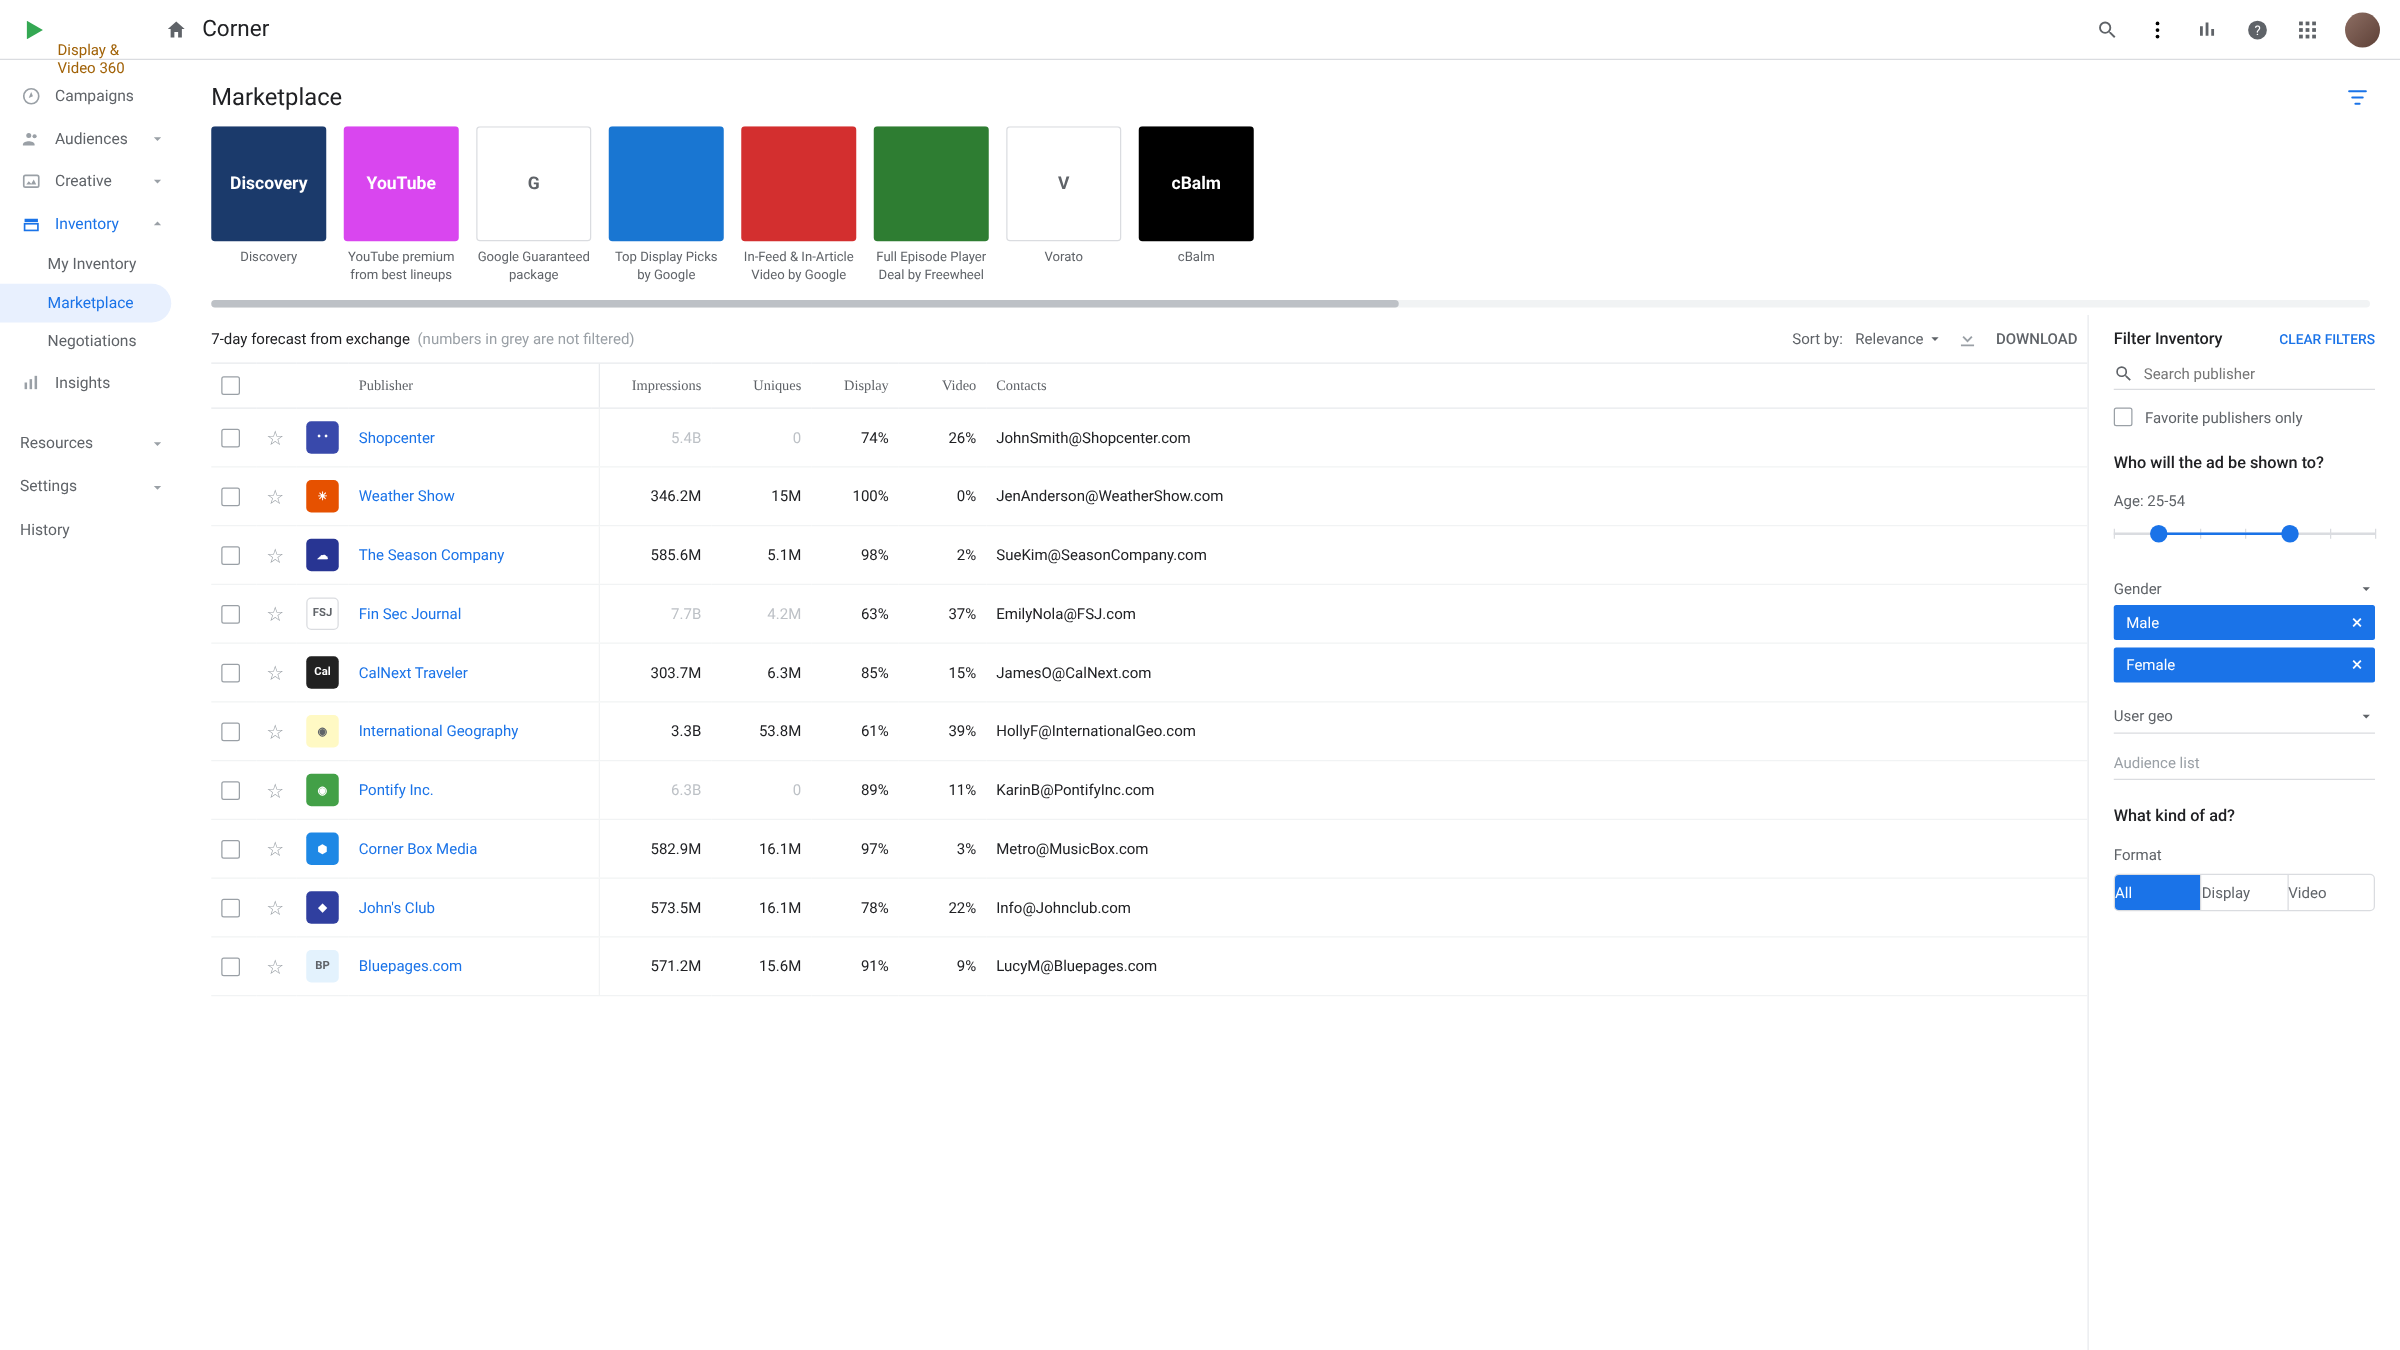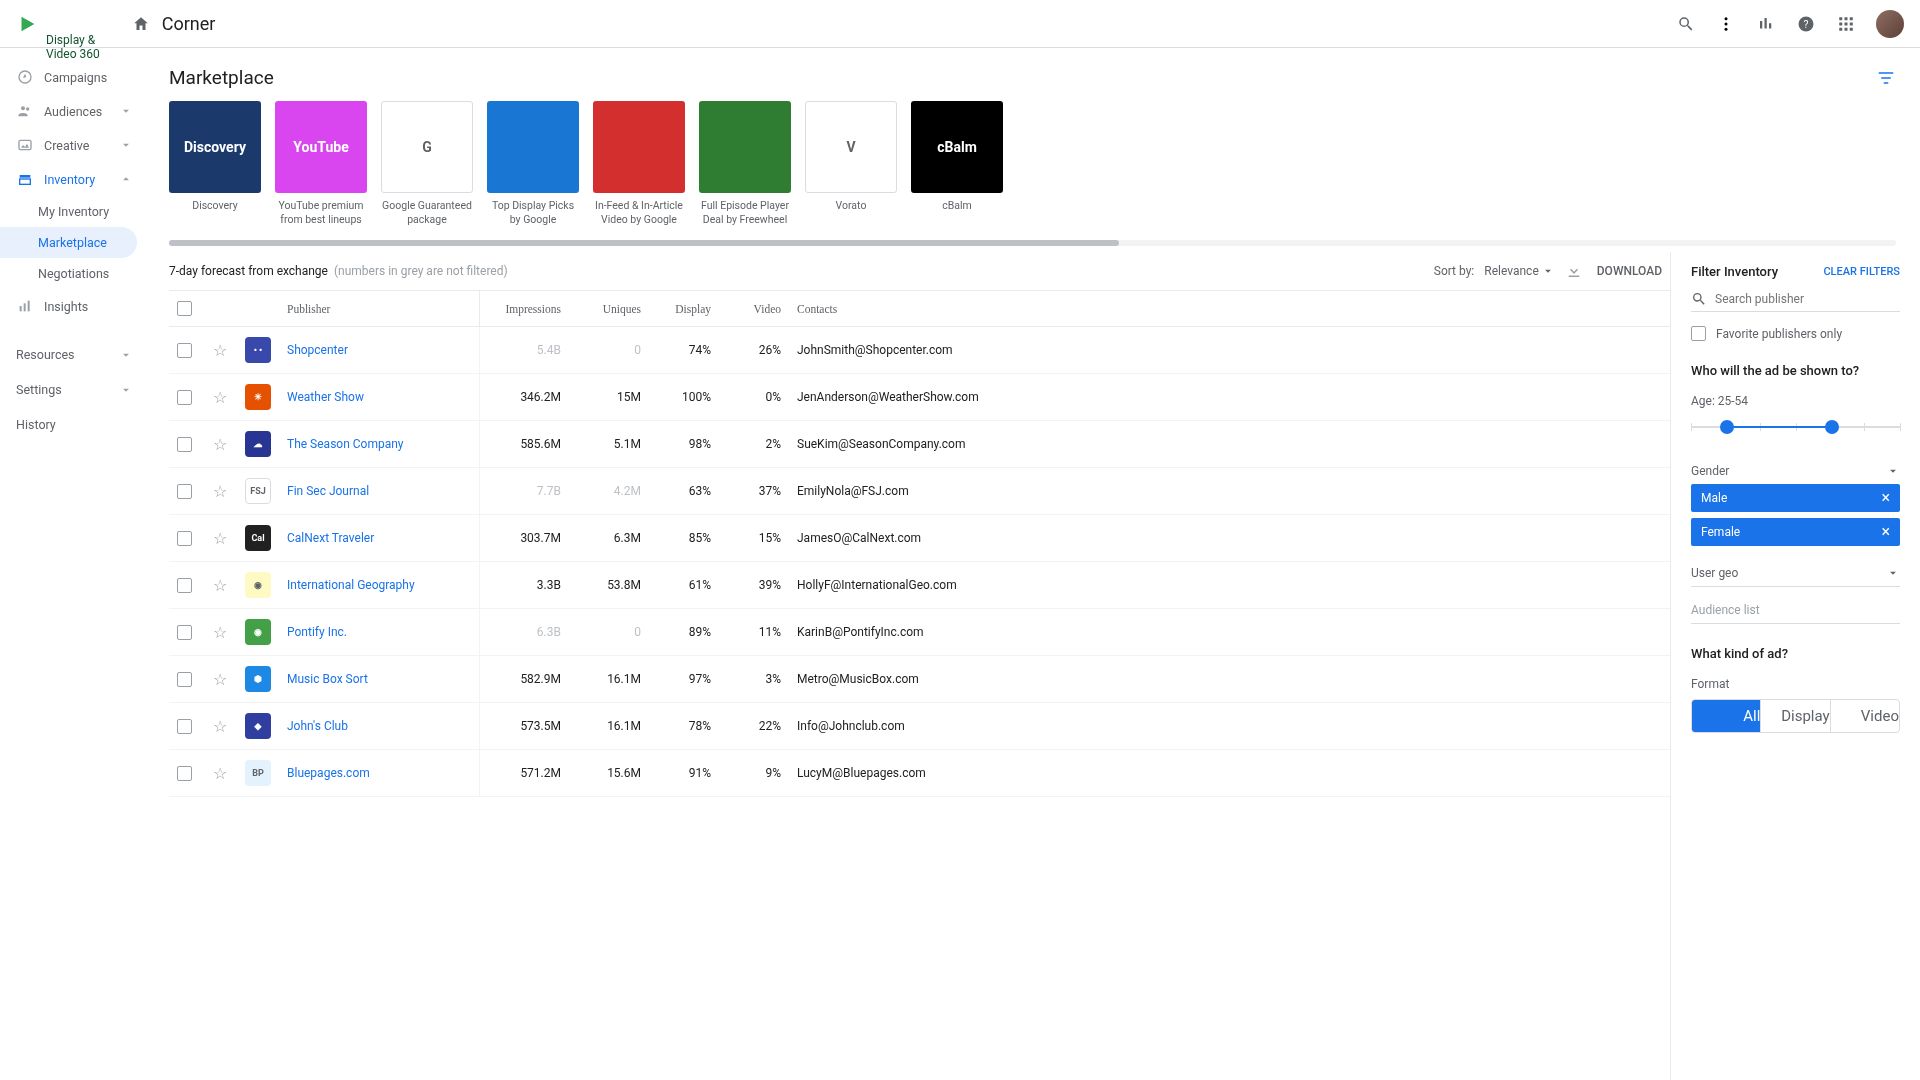--- a/index.html
+++ b/index.html
@@ -2,21 +2,21 @@
 <html><head>
 <meta charset="utf-8">
 <style>
 * { box-sizing: border-box; margin: 0; padding: 0; font-family: Roboto, Arial, sans-serif; }
 body { background: #fff; color: #202124; font-size: 13px; }
 
 
 .topbar { height: 48px; border-bottom: 1px solid #dadce0; display: flex; align-items: center; padding: 0 16px; }
 .logo { display: flex; align-items: center; gap: 8px; margin-right: 32px; }
 .logo-triangle { width: 22px; height: 22px; }
-.logo-text { font-size: 12px; color: #14532d; line-height: 1.1; margin-top: 48px; }
+.logo-text { font-size: 12px; color: #a16207; line-height: 1.1; margin-top: 48px; }
 .home-icon { color: #5f6368; margin-right: 12px; cursor: pointer; }
 .breadcrumb { font-size: 18px; color: #202124; }
 .topbar-right { margin-left: auto; display: flex; align-items: center; gap: 20px; }
 .topbar-icon { color: #5f6368; cursor: pointer; width: 20px; height: 20px; display: flex; align-items: center; justify-content: center; }
 .avatar { width: 28px; height: 28px; border-radius: 50%; background: linear-gradient(135deg,#8d6e63,#5d4037); cursor: pointer; }
 
 
 .container { display: flex; height: calc(100vh - 48px); }
 .sidebar { width: 145px; padding-top: 12px; flex-shrink: 0; overflow-y: auto; }
 .main { flex: 1; display: flex; flex-direction: column; overflow: hidden; }
@@ -89,21 +89,21 @@
 .age-slider { position: relative; height: 24px; margin-bottom: 18px; }
 .age-track { position: absolute; top: 10px; left: 0; right: 0; height: 2px; background: #dadce0; }
 .age-range { position: absolute; top: 10px; height: 2px; background: #1a73e8; }
 .age-thumb { position: absolute; top: 4px; width: 14px; height: 14px; border-radius: 50%; background: #1a73e8; cursor: pointer; }
 .age-tick { position: absolute; top: 7px; width: 1px; height: 8px; background: #dadce0; }
 .fp-select { display: flex; align-items: center; justify-content: space-between; font-size: 12px; color: #5f6368; padding: 6px 0; cursor: pointer; }
 .chip { background: #1a73e8; color: #fff; font-size: 12px; padding: 6px 10px; border-radius: 2px; display: flex; align-items: center; justify-content: space-between; margin-bottom: 6px; }
 .chip .x { cursor: pointer; font-size: 16px; line-height: 1; }
 .fp-underline { border-bottom: 1px solid #dadce0; padding: 6px 0; font-size: 12px; color: #9aa0a6; margin-bottom: 22px; }
 .seg-group { display: flex; border: 1px solid #dadce0; border-radius: 4px; overflow: hidden; }
-.seg { flex: 1; text-align: right; padding: 7px 0; font-size: 15px; color: #5f6368; cursor: pointer; }
+.seg { flex: 1; text-align: left; padding: 7px 0; font-size: 12px; color: #5f6368; cursor: pointer; }
 .seg.active { background: #1a73e8; color: #fff; }
 .seg + .seg { border-left: 1px solid #dadce0; }
 
 svg { display: block; }
 </style>
 </head>
 <body>
 
 <div class="topbar">
   <div class="logo">
@@ -451,21 +451,21 @@
     <td>KarinB@PontifyInc.com</td>
               </tr>
               <tr>
     <td>
                   <div class="checkbox"></div>
                 </td>
     <td><span class="star">☆</span></td>
     <td>
                   <div class="pub-logo" style="background:#1e88e5;color:#fff;">⬢</div>
                 </td>
-    <td><span class="pub-link">Music Box Sort</span></td>
+    <td><span class="pub-link">Corner Box Media</span></td>
     <td class="num " style="border-left:1px solid #f1f3f4">582.9M</td>
     <td class="num ">16.1M</td>
     <td class="num">97%</td>
     <td class="num">3%</td>
     <td>Metro@MusicBox.com</td>
               </tr>
               <tr>
     <td>
                   <div class="checkbox"></div>
                 </td>

